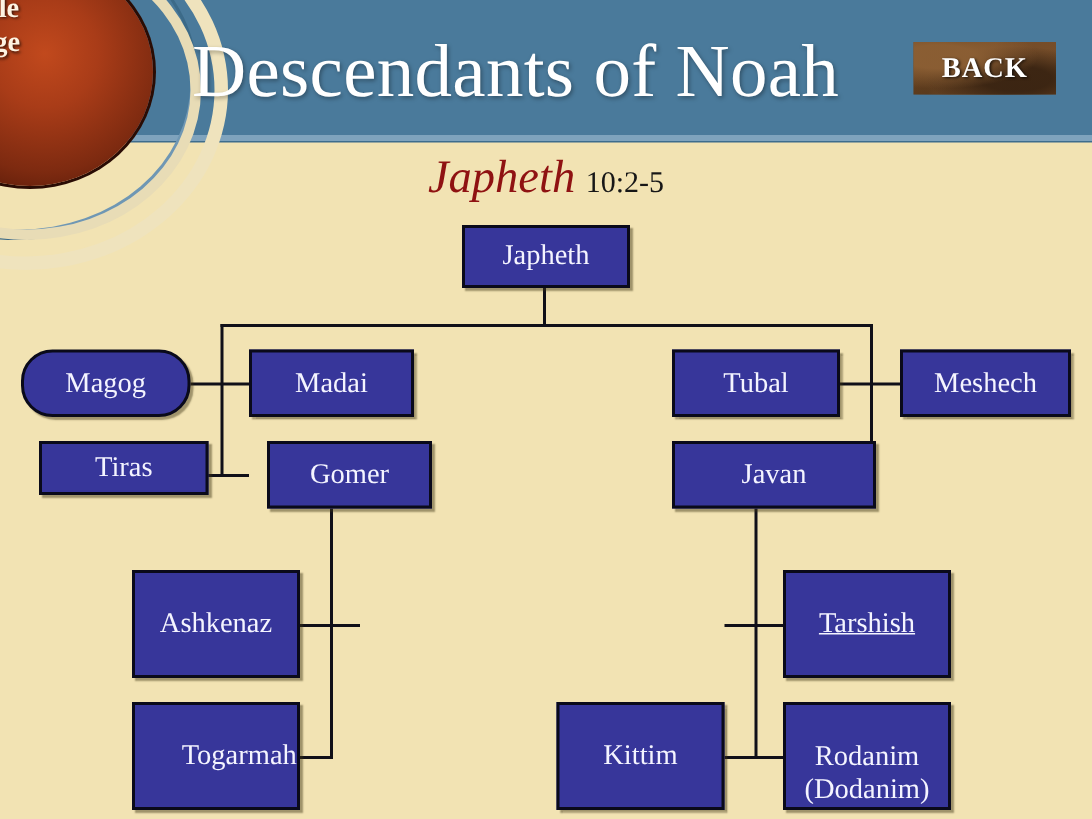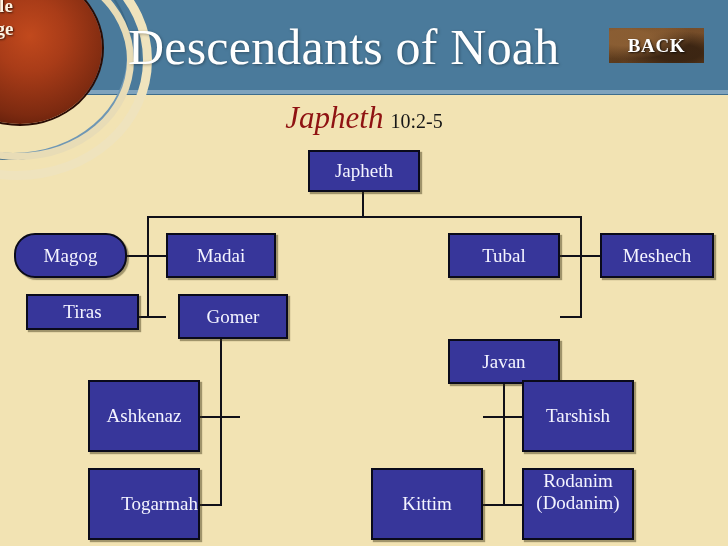--- a/index.html
+++ b/index.html
@@ -117,21 +117,21 @@
     border:2px solid #0a0a1a;
     box-shadow:2px 2px 1px rgba(60,50,20,.45);
     color:#f4f4ff;
     font-family:"Liberation Serif", serif;
     font-size:19px;line-height:22px;
     display:flex;align-items:center;justify-content:center;
     text-align:center;
     box-sizing:border-box;
     cursor:pointer;
   }
-  .node.multiline{align-items:flex-start;font-family:Liberation Serif, serif;}
+  .node.multiline{align-items:flex-end;font-family:Liberation Serif, serif;}
   .node-label{display:block;width:100%;padding:0 4px;}
 
   .line{position:absolute;background:#111018;}
   .line.h{height:2px;}
   .line.v{width:2px;}
 </style>
 </head>
 <body>
 
 <div id="stage">
@@ -199,28 +199,28 @@
     <div class="node" style="left:600px;top:233px;width:114px;height:45px;">
       <span class="node-label">Meshech</span>
     </div>
 
     <div class="node" style="left:26px;top:294px;width:113px;height:36px;">
       <span class="node-label">Tiras</span>
     </div>
     <div class="node" style="left:166px;top:294px;width:110px;height:45px;margin-left:12px;">
       <span class="node-label">Gomer</span>
     </div>
-    <div class="node" style="left:448px;top:294px;width:112px;height:45px;margin-top:45px;">
+    <div class="node" style="left:448px;top:294px;width:136px;height:45px;">
       <span class="node-label">Javan</span>
     </div>
 
     <div class="node" style="left:88px;top:380px;width:112px;height:72px;">
       <span class="node-label">Ashkenaz</span>
     </div>
-    <div class="node" style="left:522px;top:380px;width:112px;height:72px;">
+    <div class="node" style="left:522px;top:380px;width:112px;height:72px;text-decoration:underline;">
       <span class="node-label">Tarshish</span>
     </div>
 
     <div class="node" style="left:88px;top:468px;width:112px;height:72px;padding-left:31px;">
       <span class="node-label">Togarmah</span>
     </div>
     <div class="node" style="left:371px;top:468px;width:112px;height:72px;">
       <span class="node-label">Kittim</span>
     </div>
     <div class="node multiline" style="left:522px;top:468px;width:112px;height:72px;">

